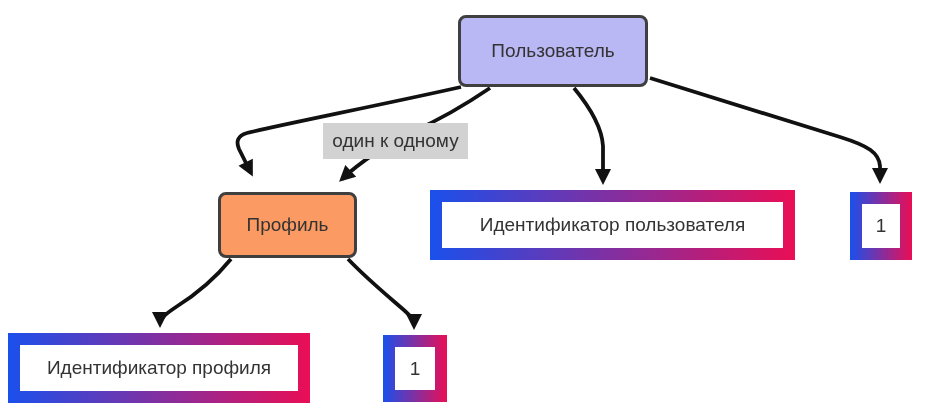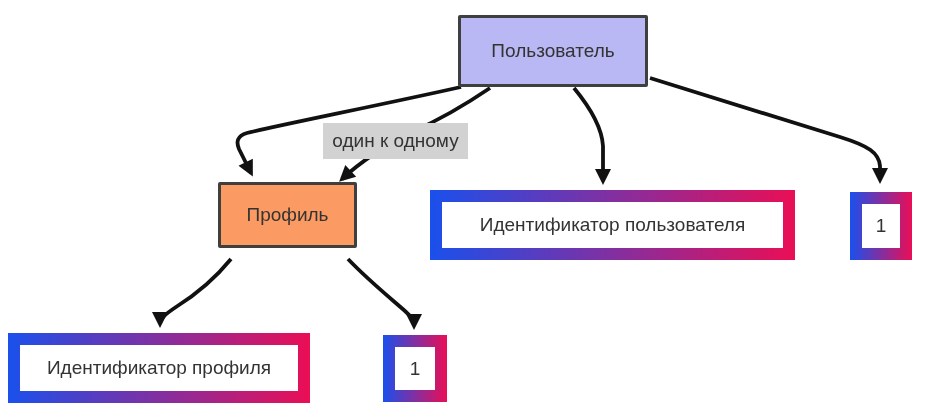--- a/index.html
+++ b/index.html
@@ -21,23 +21,23 @@
   .edges marker path{fill:var(--edge-color,#111);}
   .node{
     position:absolute;
     display:flex;align-items:center;justify-content:center;
     box-sizing:border-box;
     color:var(--text-color,#333);
     font-size:19px;
     text-align:center;
     cursor:default;
   }
-  .entity{border:3px solid var(--entity-border,#3f3f3f);border-radius:2px;}
+  .entity{border:3px solid var(--entity-border,#3f3f3f);border-radius:8px;}
   .node-user{left:458px;top:15px;width:190px;height:72px;background:var(--user-fill,#b9b8f4);}
-  .node-profile{left:218px;top:182px;width:139px;height:66px;background:var(--profile-fill,#fb9a62);}
+  .node-profile{left:218px;top:192px;width:139px;height:66px;background:var(--profile-fill,#fb9a62);}
   .gnode{
     position:absolute;
     padding:12px;
     box-sizing:border-box;
     background:linear-gradient(90deg,var(--attr-border-start,#1a50ec),var(--attr-border-end,#ea0e55));
   }
   .gnode .inner{
     width:100%;height:100%;
     background:var(--attr-fill,#fff);
     display:flex;align-items:center;justify-content:center;

